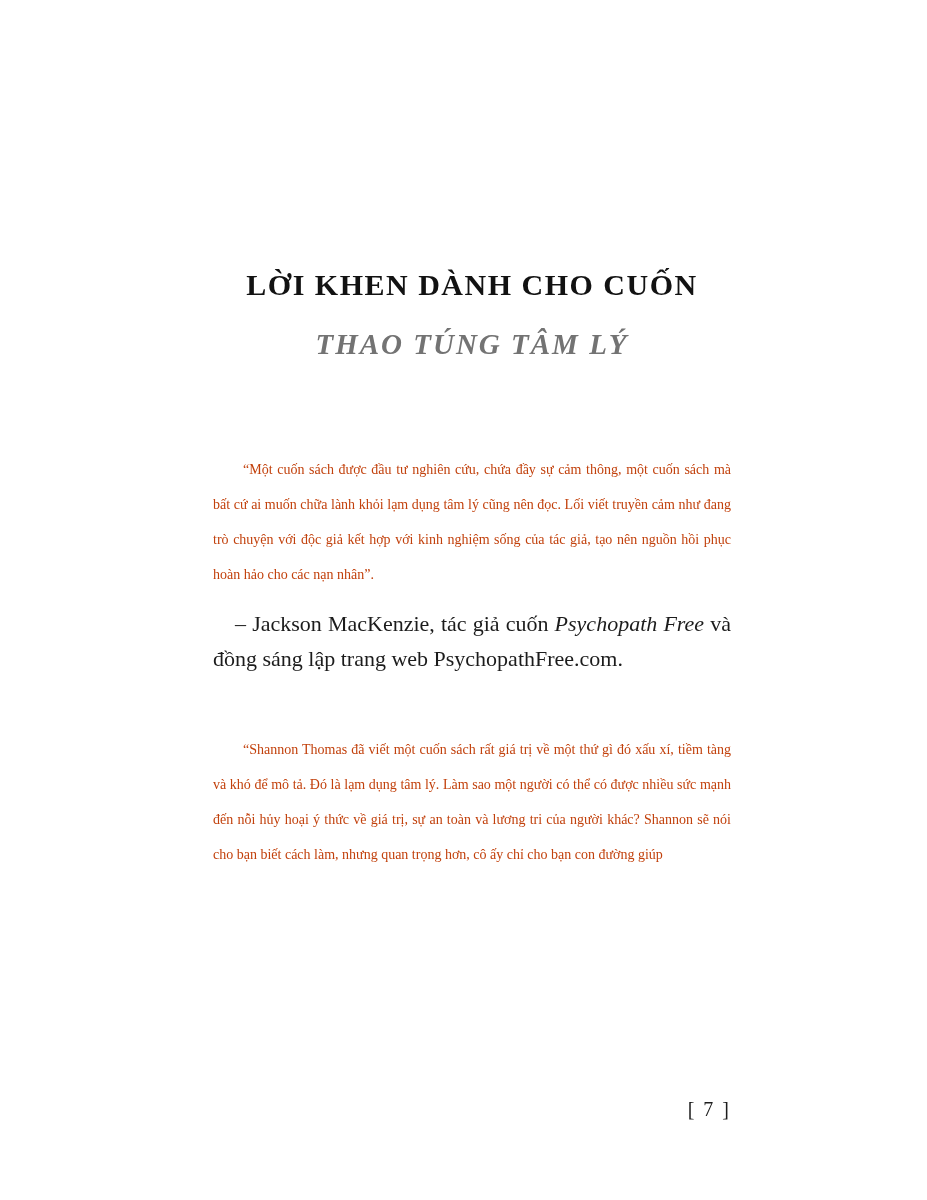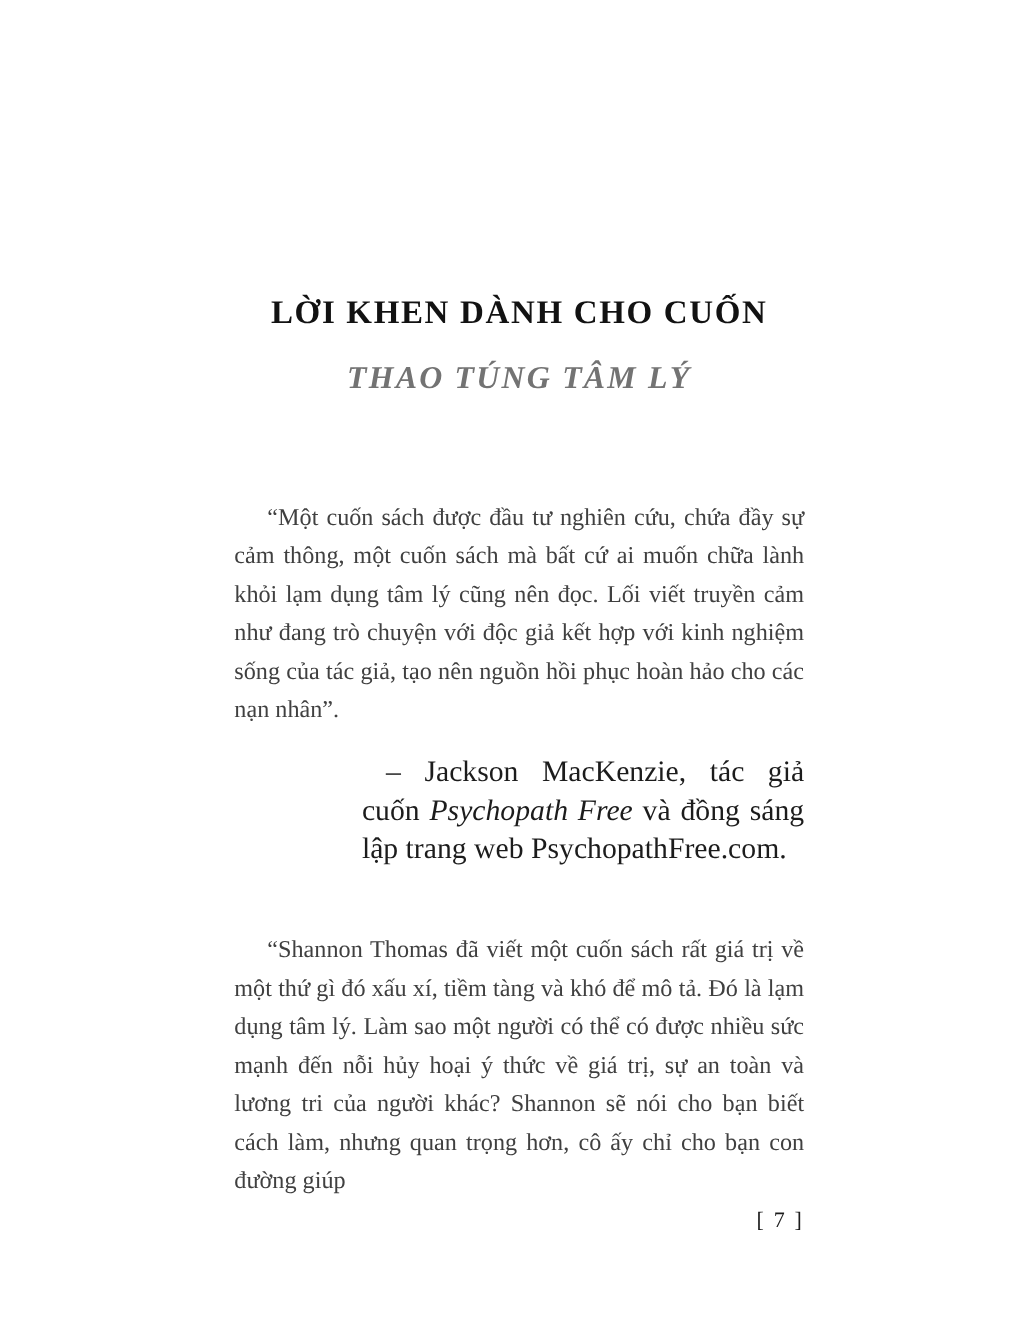--- a/index.html
+++ b/index.html
@@ -37,35 +37,34 @@
     .title-line2 {
       margin-top: 30px;
       font-size: 29px;
       font-weight: 700;
       font-style: italic;
       letter-spacing: 2px;
       line-height: 1.0;
       color: #737373;
     }
     .body-text {
-      font-size: 22px;
+      font-size: 14px;
       line-height: 35px;
       text-align: justify;
-      color: #404040;
+      color: #c2410c;
     }
     .para1 {
       margin-top: 93px;
       text-indent: 30px;
     }
     .attribution {
       margin-top: 0px;
-      margin-left: 116px;
       text-align: justify;
       text-indent: 22px;
-      font-size: 27px;
+      font-size: 22px;
       line-height: 35px;
     }
     .attribution .italic {
       font-style: italic;
     }
     .para2 {
       margin-top: 56px;
       text-indent: 30px;
     }
     .page-number {

